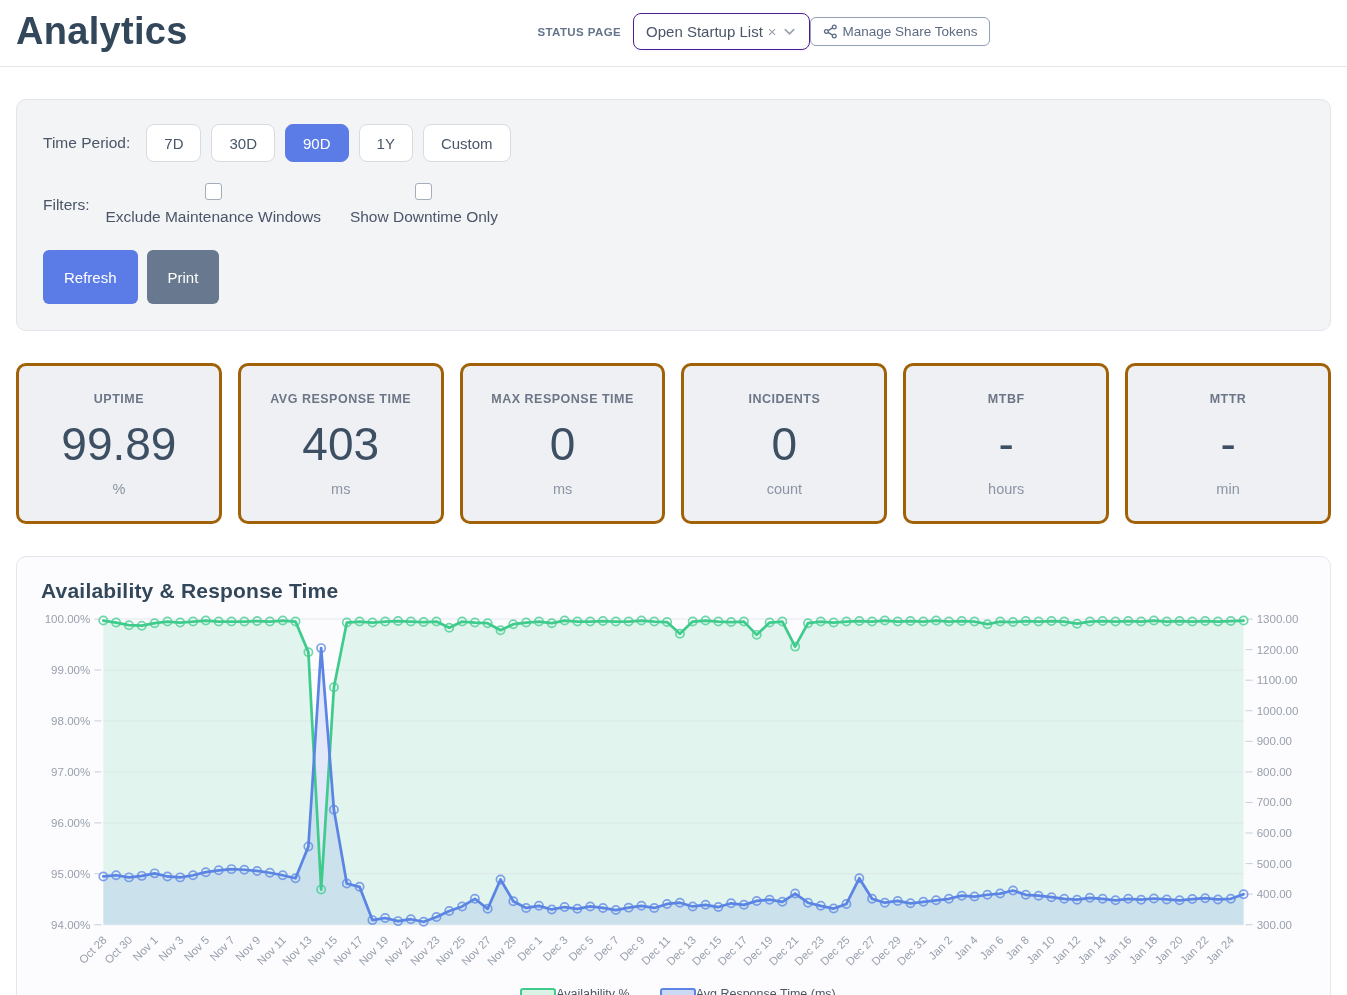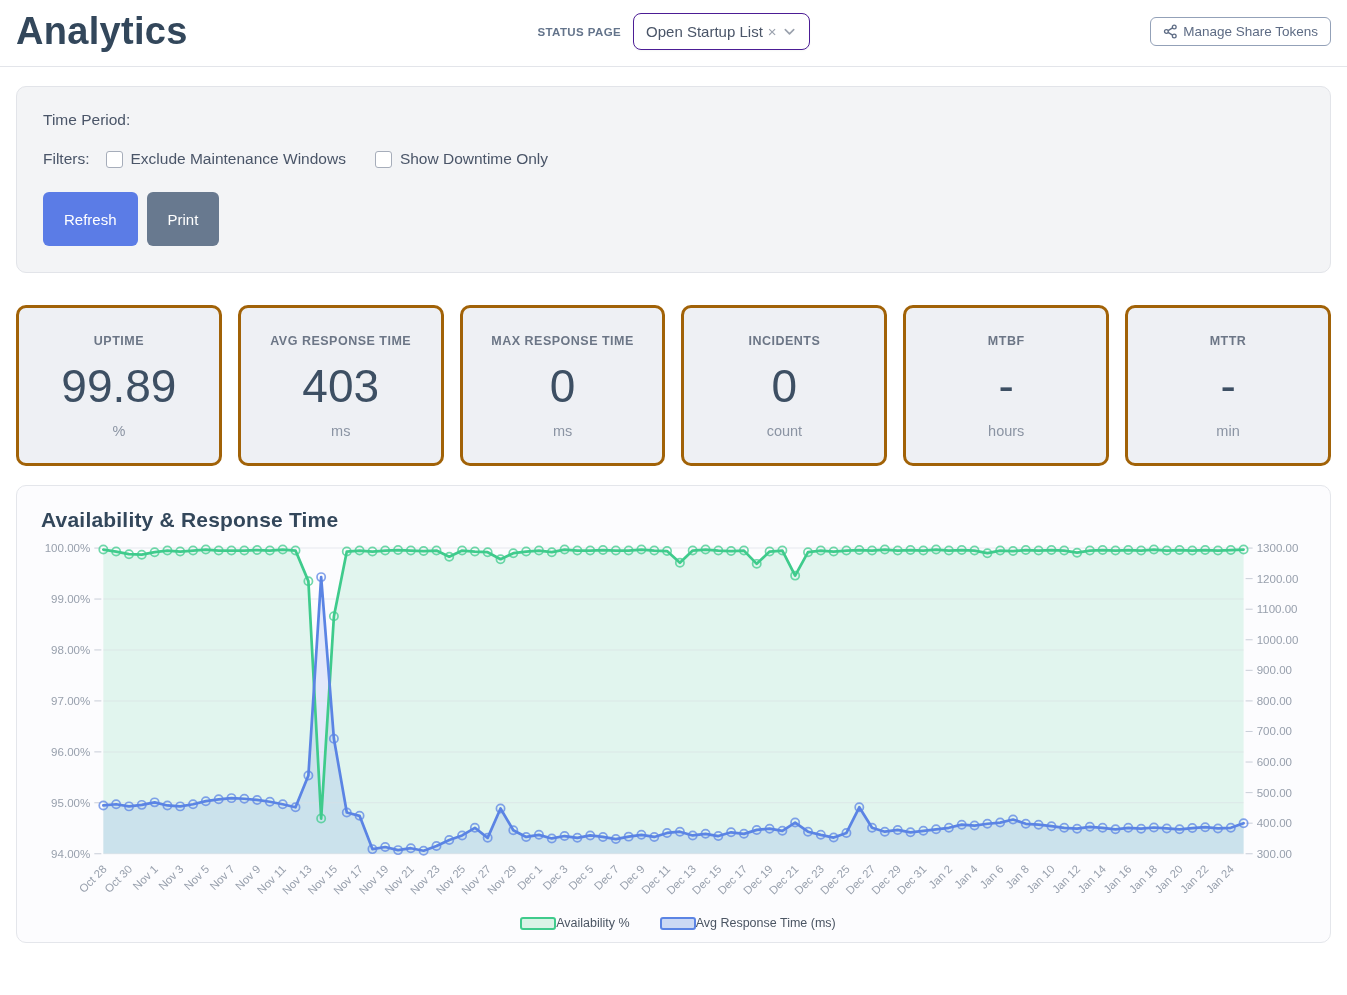--- a/index.html
+++ b/index.html
@@ -26,47 +26,47 @@
     color:#64748b; text-transform:uppercase;
   }
   .select {
     display:flex; align-items:center; gap:5px;
     background:#fff; border:1px solid #4c1d95; border-radius:8px;
     padding:9px 12px; cursor:pointer;
     box-shadow:0 1px 2px rgba(30,40,60,0.04);
   }
   .select .sel-value { font-size:15px; color:#4a5568; }
   .select .clear { font-size:15px; color:#9aa1ad; line-height:1; }
-  .hdr-right { flex:1; display:flex; justify-content:flex-end; }
+  .hdr-right { flex:1; display:flex; }
   .mst-btn {
     display:flex; align-items:center; gap:5px;
     background:#fff; border:1px solid #93a1b8; border-radius:6px;
     padding:6px 12px; cursor:pointer;
     font-family:inherit; font-size:13.5px; color:#5d6b84;
   }
   
   .panel {
-    margin:19px 16px 0 16px;
+    margin:32px 16px 0 16px;
     border-radius:10px;
   }
   .filters-panel {
     background:#f3f4f6; border:1px solid #e2e4e9;
     padding:24px 26px 26px 26px;
   }
   .row { display:flex; align-items:center; }
   .row-label { font-size:15.5px; color:#4a5568; margin-right:16px; }
   .period-group { display:flex; gap:10px; }
   .pbtn {
     background:#fff; border:1px solid #d8dbe2; border-radius:8px;
     padding:0 17px; height:38px;
     font-family:inherit; font-size:15px; color:#4a5568; cursor:pointer;
   }
   .pbtn.active { background:#5b7ce6; border-color:#5b7ce6; color:#fff; }
   .filters-row { margin-top:21px; }
-  .chk-group { display:flex; align-items:center; gap:8px; margin-left:16px; }
+  .chk-group { display:flex; align-items:center; gap:8px; margin-left:16px;flex-direction:column; }
   .chk-group + .chk-group { margin-left:29px; }
   .checkbox {
     width:17px; height:17px; background:#fff;
     border:1.5px solid #a6adba; border-radius:3px; cursor:pointer;
   }
   .chk-label { font-size:15.5px; color:#4a5568; }
   .actions-row { margin-top:24px; display:flex; gap:9px; }
   .btn {
     border:none; border-radius:6px; height:54px; padding:0 21px;
     font-family:inherit; font-size:15px; color:#fff; cursor:pointer;
@@ -128,20 +128,27 @@
           </svg>
       </span>
       <span>Manage Share Tokens</span>
     </button>
   </div>
 </header>
 
 <section class="panel filters-panel">
   <div class="row">
     <span class="row-label">Time Period:</span>
+    <div class="period-group" id="period-buttons">
+        <button class="pbtn">7D</button>
+        <button class="pbtn">30D</button>
+        <button class="pbtn active">90D</button>
+        <button class="pbtn">1Y</button>
+        <button class="pbtn">Custom</button>
+      </div>
   </div>
   <div class="row filters-row">
     <span class="row-label" style="margin-right:0;">Filters:</span>
     <div class="row" id="filter-checks">
         <div class="chk-group">
           <span class="checkbox"></span>
           <span class="chk-label">Exclude Maintenance Windows</span>
         </div>
         <div class="chk-group">
           <span class="checkbox"></span>

